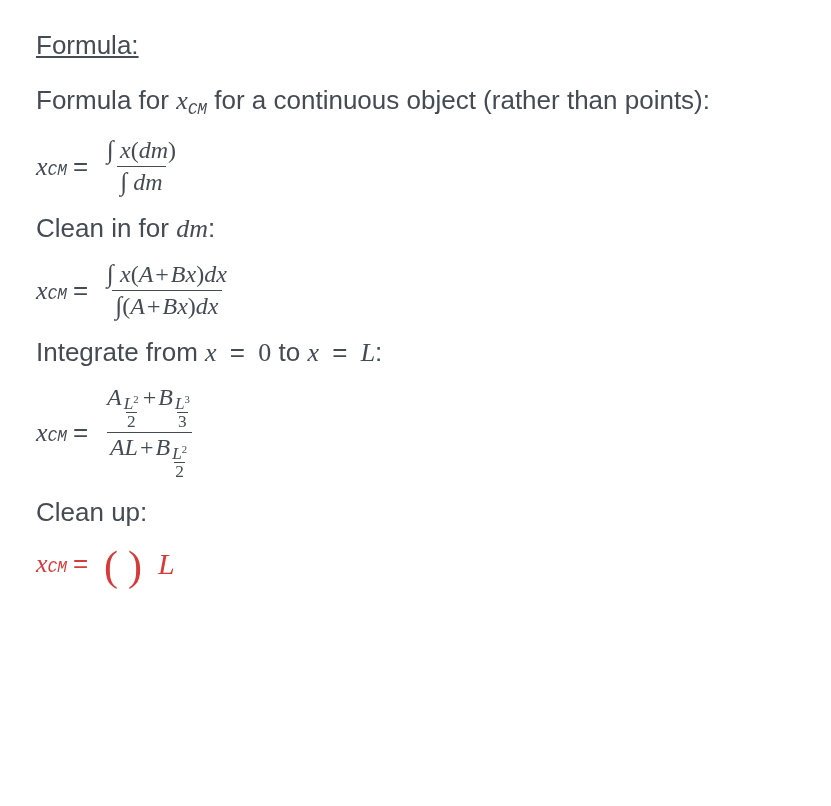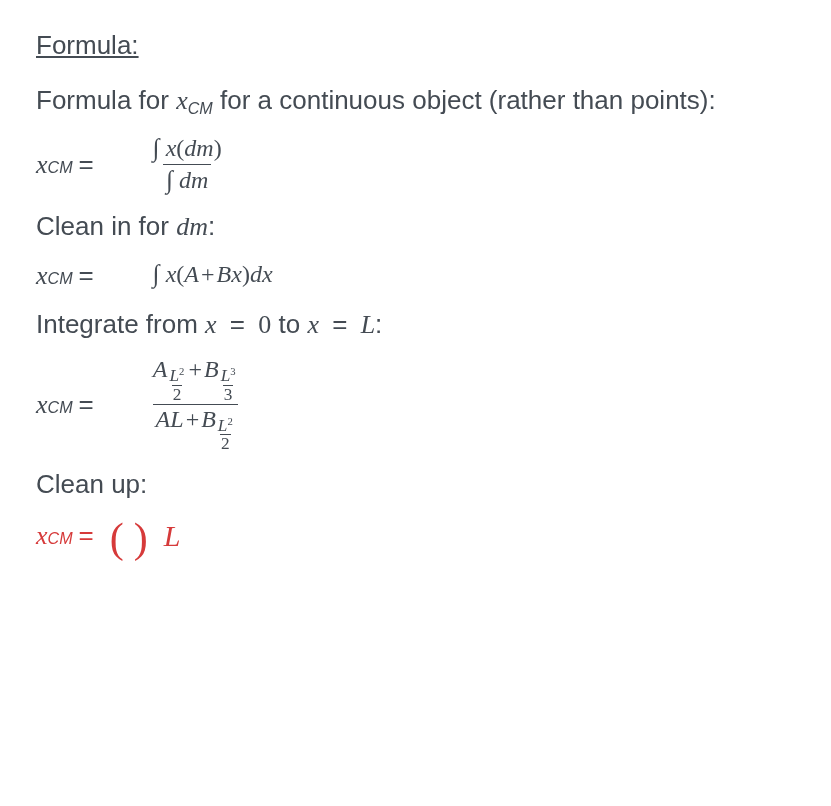--- a/index.html
+++ b/index.html
@@ -31,21 +31,21 @@
     display: flex;
     align-items: center;
     margin: 14px 0 14px 0;
     gap: 10px;
   }
   .it { font-style: italic; font-family: Georgia, "Times New Roman", serif; }
   .rm { font-family: Georgia, "Times New Roman", serif; font-style: normal; }
   .sub {
     font-size: 0.62em;
     font-style: italic;
-    font-family: Liberation Sans, sans-serif;
+    font-family: Liberation Mono, monospace;
     vertical-align: -0.3em;
   }
   .sup {
     font-size: 0.62em;
     vertical-align: 0.55em;
     font-family: Georgia, "Times New Roman", serif;
     font-style: normal;
   }
   .equals {
     font-family: Arial, sans-serif;
@@ -57,21 +57,21 @@
     align-items: center;
     vertical-align: middle;
     font-family: Georgia, "Times New Roman", serif;
     font-style: italic;
     font-size: 24px;
     line-height: 1.15;
   }
   .frac .num { padding: 0 3px 1px 3px; }
   .frac .den { padding: 1px 3px 0 3px; border-top: 1.5px solid #444b53; }
   .frac.red .den { border-top-color: #d63a3a; }
-  .frac .num, .frac .den { white-space: nowrap; margin-left: 40px; }
+  .frac .num, .frac .den { white-space: nowrap; }
   .int { font-style: normal; font-family: Georgia, "Times New Roman", serif; font-size: 1.05em; }
   .small-frac {
     display: inline-flex;
     flex-direction: column;
     align-items: center;
     vertical-align: -0.25em;
     font-family: Georgia, "Times New Roman", serif;
     font-size: 0.72em;
     line-height: 1;
     margin: 0 1px;
@@ -138,20 +138,23 @@
 <div class="eq">
   <span class="lhs">
     <span class="it">x</span>
       <span class="sub">CM</span>
     <span class="equals">=</span>
   </span>
   <span class="frac">
     <span class="num">
       <span class="int">∫</span> <span class="it">x</span><span class="rm">(</span><span class="it">A</span><span class="op">+</span><span class="it">Bx</span><span class="rm">)</span><span class="it">dx</span>
     </span>
+    <span class="den">
+      <span class="int">∫</span><span class="rm">(</span><span class="it">A</span><span class="op">+</span><span class="it">Bx</span><span class="rm">)</span><span class="it">dx</span>
+    </span>
   </span>
 </div>
 
 <div class="para">
   <span>Integrate from </span><span class="it">x</span> <span class="equals">=</span> <span class="rm">0</span><span> to </span><span class="it">x</span> <span class="equals">=</span> <span class="it">L</span><span>:</span>
 </div>
 
 <div class="eq">
   <span class="lhs">
     <span class="it">x</span>

